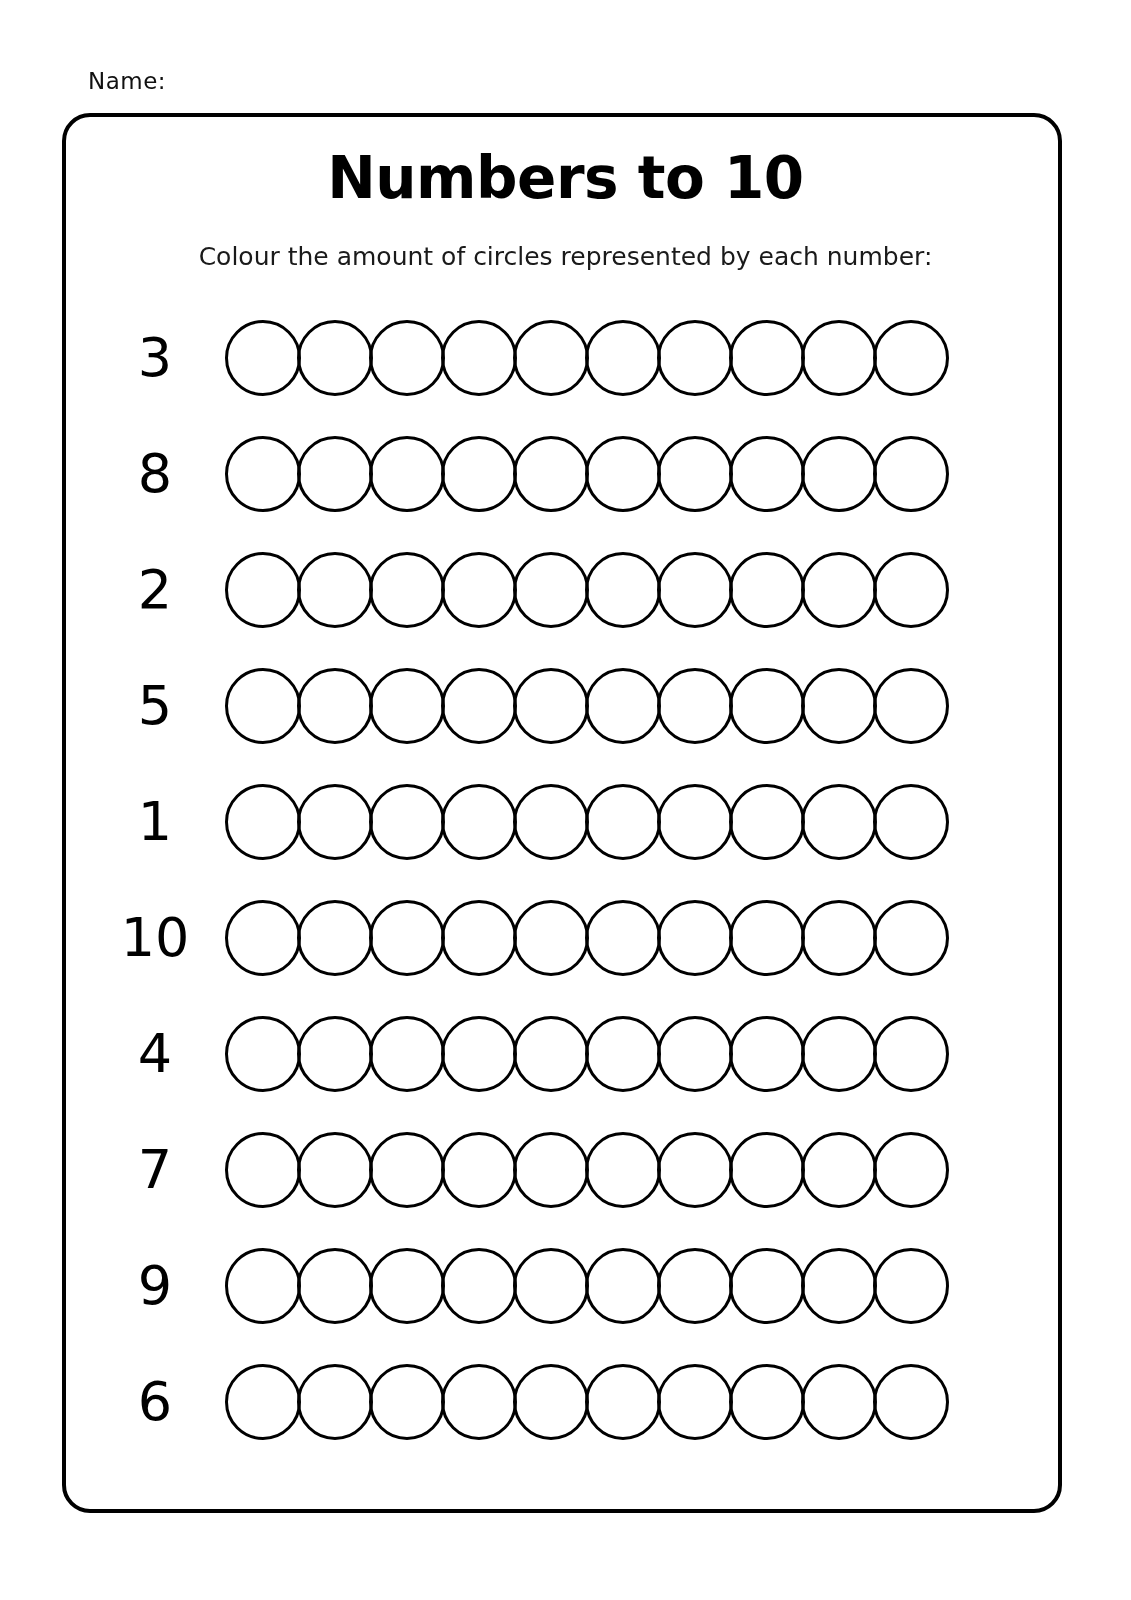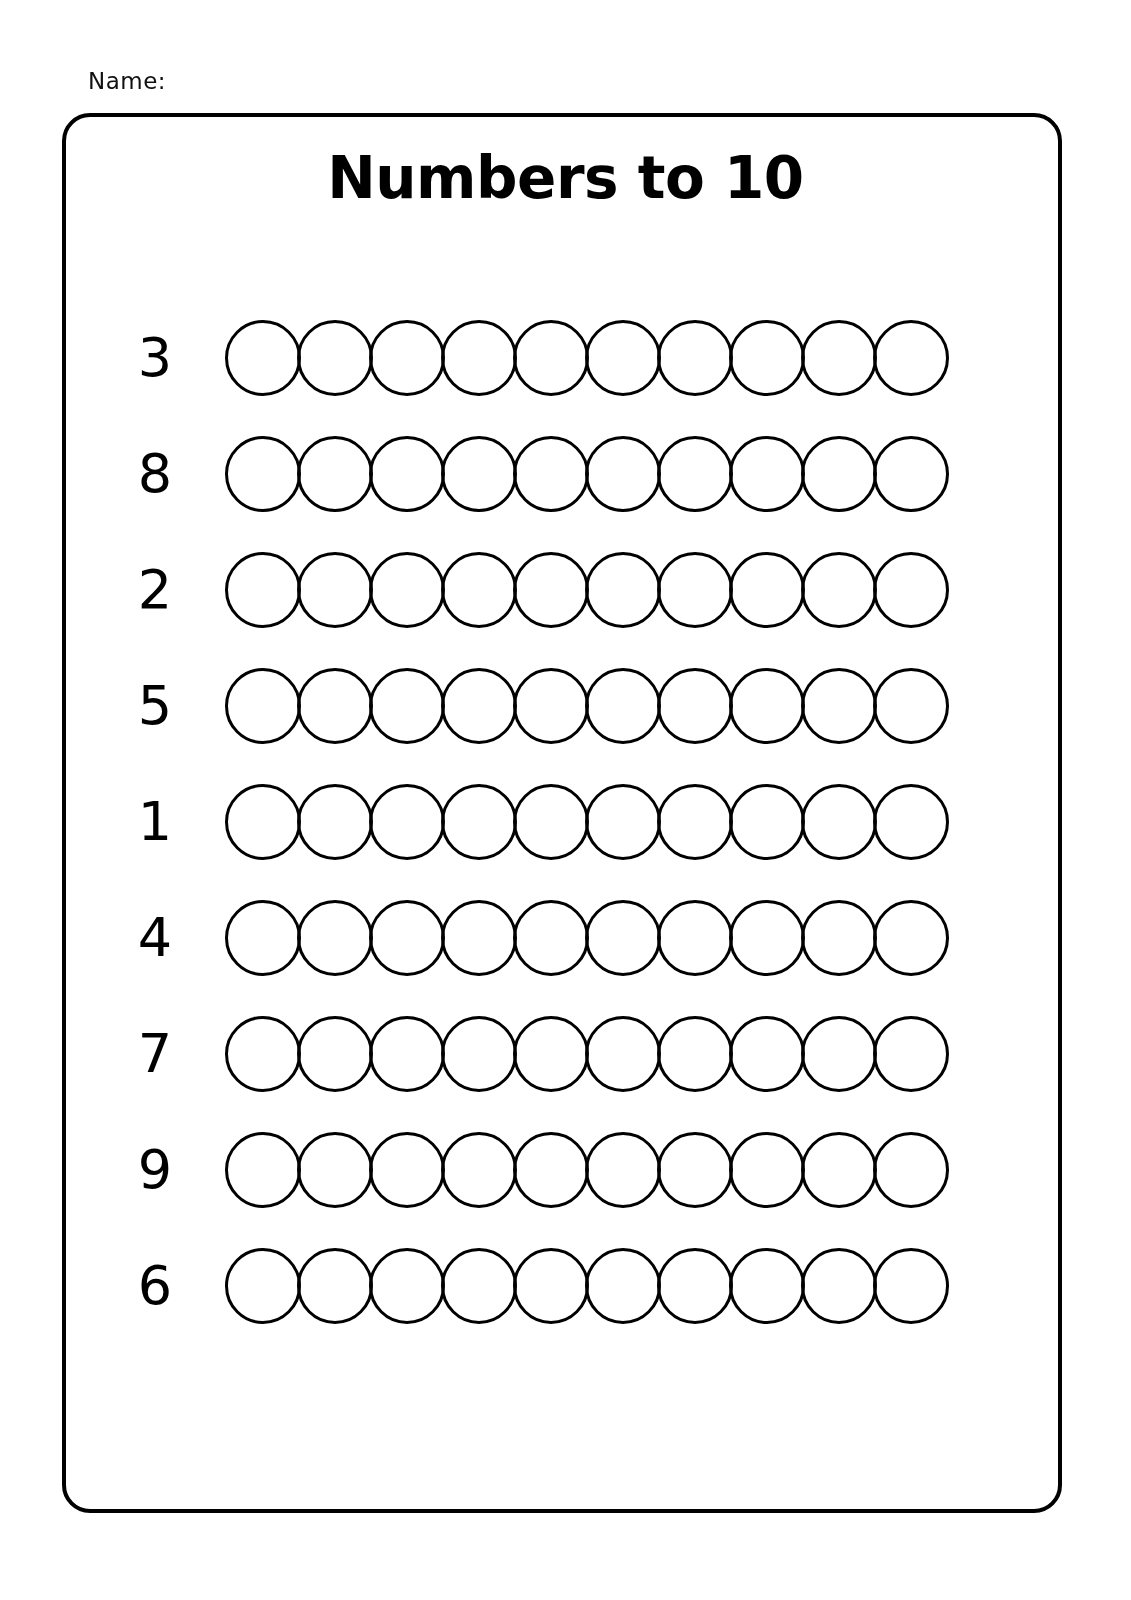--- a/index.html
+++ b/index.html
@@ -111,20 +111,21 @@
 <body>
 
 <div class="page">
 
   <div class="name-line">Name:</div>
 
   <div class="sheet-border"></div>
 
   <div class="title">Numbers to 10</div>
 
+  <div class="subtitle">Colour the amount of circles represented by each number:</div>
 
   <div class="rows">
       <div class="row">
         <div class="row-number">3</div>
         <div class="circles">
           <div class="circle"></div>
           <div class="circle"></div>
           <div class="circle"></div>
           <div class="circle"></div>
           <div class="circle"></div>
@@ -189,20 +190,35 @@
           <div class="circle"></div>
           <div class="circle"></div>
           <div class="circle"></div>
           <div class="circle"></div>
           <div class="circle"></div>
           <div class="circle"></div>
           <div class="circle"></div>
         </div>
       </div>
       <div class="row">
+        <div class="row-number">10</div>
+        <div class="circles">
+          <div class="circle"></div>
+          <div class="circle"></div>
+          <div class="circle"></div>
+          <div class="circle"></div>
+          <div class="circle"></div>
+          <div class="circle"></div>
+          <div class="circle"></div>
+          <div class="circle"></div>
+          <div class="circle"></div>
+          <div class="circle"></div>
+        </div>
+      </div>
+      <div class="row">
         <div class="row-number">4</div>
         <div class="circles">
           <div class="circle"></div>
           <div class="circle"></div>
           <div class="circle"></div>
           <div class="circle"></div>
           <div class="circle"></div>
           <div class="circle"></div>
           <div class="circle"></div>
           <div class="circle"></div>

